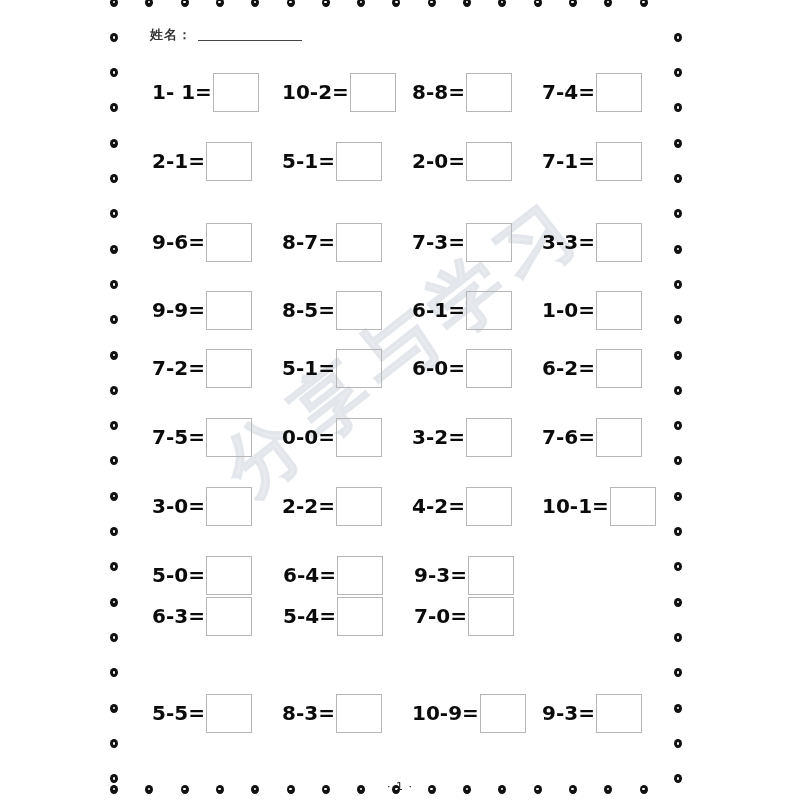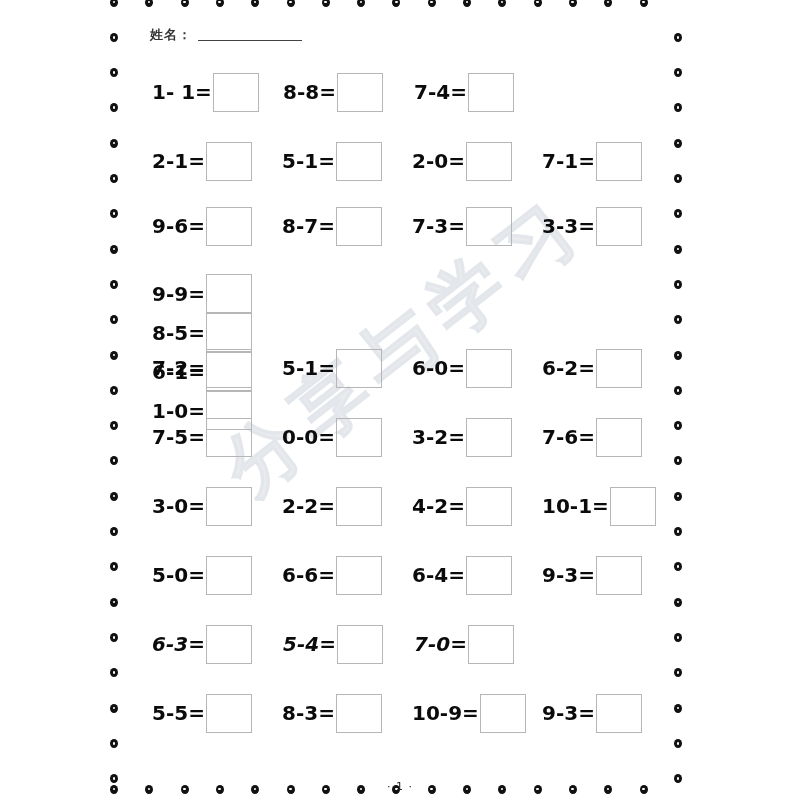--- a/index.html
+++ b/index.html
@@ -239,20 +239,24 @@
     <span class="name-blank"></span>
   </div>
 
   <div class="grid" id="grid">
       <div class="prow" style="top: 70px;">
         <div class="pcell">
           <span class="pexpr">1- 1=</span>
           <div class="pbox"></div>
         </div>
         <div class="pcell">
+          <span class="pexpr">10-2=</span>
+          <div class="pbox"></div>
+        </div>
+        <div class="pcell">
           <span class="pexpr">8-8=</span>
           <div class="pbox"></div>
         </div>
         <div class="pcell">
           <span class="pexpr">7-4=</span>
           <div class="pbox"></div>
         </div>
       </div>
       <div class="prow" style="top: 139px; justify-content: space-between;">
         <div class="pcell">
@@ -265,39 +269,39 @@
         </div>
         <div class="pcell">
           <span class="pexpr">2-0=</span>
           <div class="pbox"></div>
         </div>
         <div class="pcell">
           <span class="pexpr">7-1=</span>
           <div class="pbox"></div>
         </div>
       </div>
-      <div class="prow" style="top: 204px;">
+      <div class="prow" style="top: 220px;">
         <div class="pcell">
           <span class="pexpr">9-6=</span>
           <div class="pbox"></div>
         </div>
         <div class="pcell">
           <span class="pexpr">8-7=</span>
           <div class="pbox"></div>
         </div>
         <div class="pcell">
           <span class="pexpr">7-3=</span>
           <div class="pbox"></div>
         </div>
         <div class="pcell">
           <span class="pexpr">3-3=</span>
           <div class="pbox"></div>
         </div>
       </div>
-      <div class="prow" style="top: 274px; flex-direction: column;">
+      <div class="prow" style="top: 288px;">
         <div class="pcell">
           <span class="pexpr">9-9=</span>
           <div class="pbox"></div>
         </div>
         <div class="pcell">
           <span class="pexpr">8-5=</span>
           <div class="pbox"></div>
         </div>
         <div class="pcell">
           <span class="pexpr">6-1=</span>
@@ -361,33 +365,29 @@
           <span class="pexpr">10-1=</span>
           <div class="pbox"></div>
         </div>
       </div>
       <div class="prow" style="top: 553px;">
         <div class="pcell">
           <span class="pexpr">5-0=</span>
           <div class="pbox"></div>
         </div>
         <div class="pcell">
-          <span class="pexpr">6-6=</span>
-          <div class="pbox"></div>
-        </div>
-        <div class="pcell">
           <span class="pexpr">6-4=</span>
           <div class="pbox"></div>
         </div>
         <div class="pcell">
           <span class="pexpr">9-3=</span>
           <div class="pbox"></div>
         </div>
       </div>
-      <div class="prow" style="top: 622px; font-style: italic;">
+      <div class="prow" style="top: 594px;">
         <div class="pcell">
           <span class="pexpr">6-3=</span>
           <div class="pbox"></div>
         </div>
         <div class="pcell">
           <span class="pexpr">5-4=</span>
           <div class="pbox"></div>
         </div>
         <div class="pcell">
           <span class="pexpr">7-0=</span>

